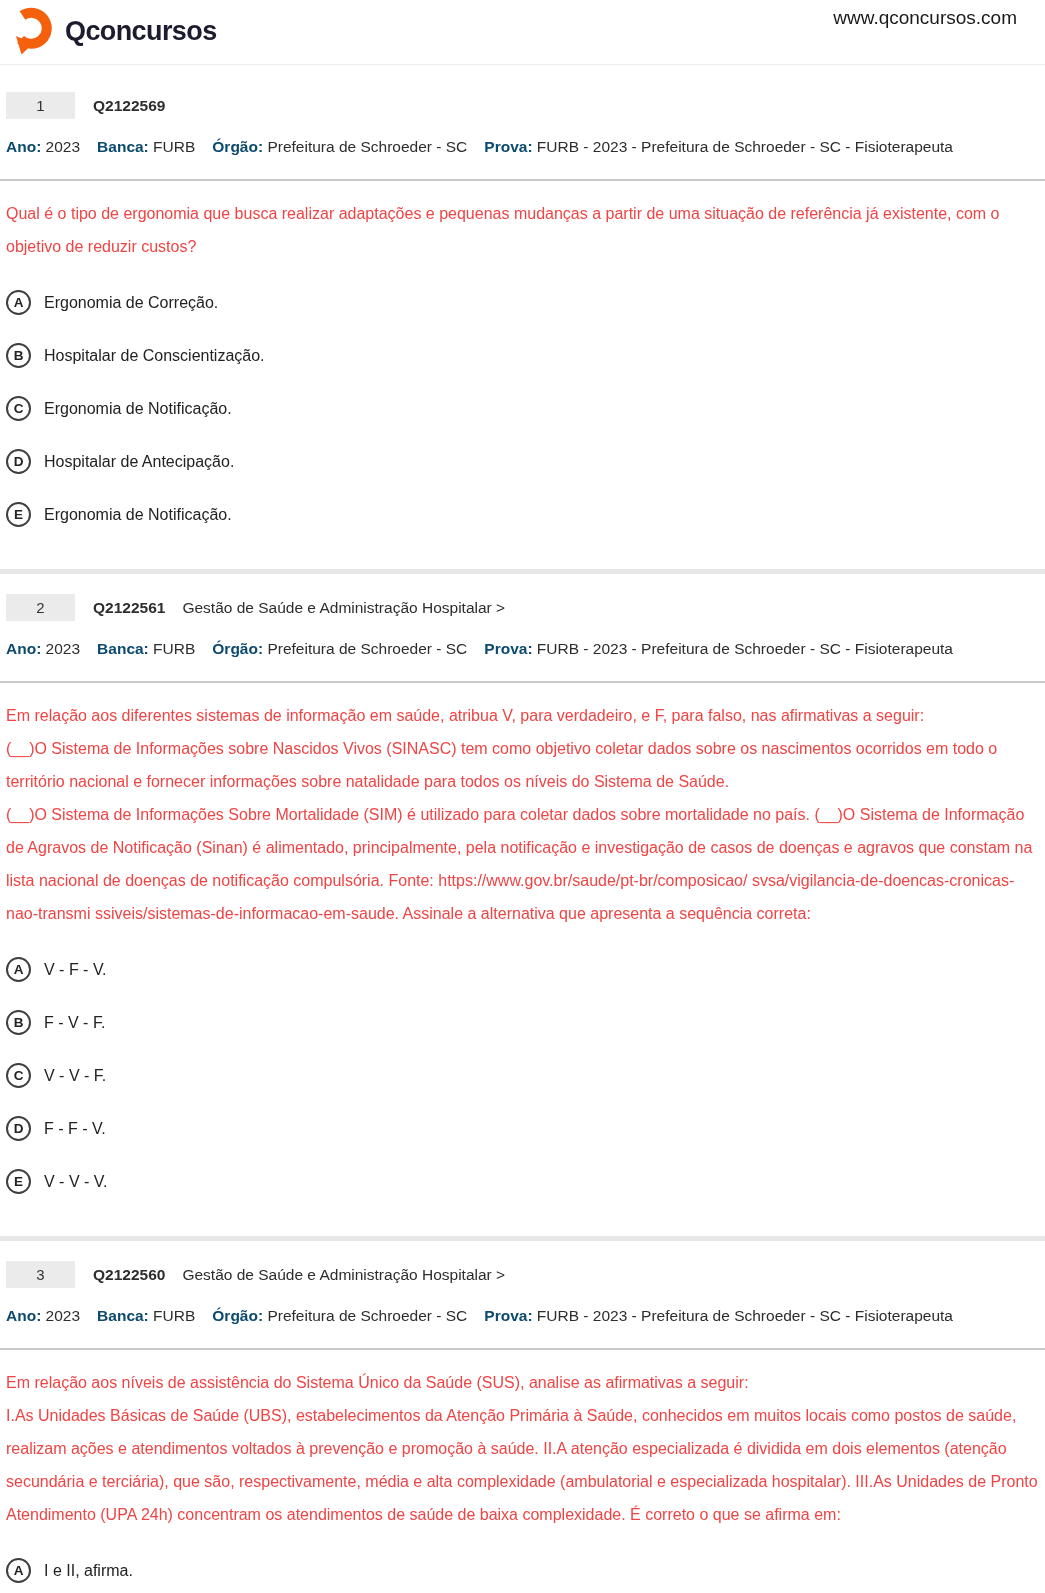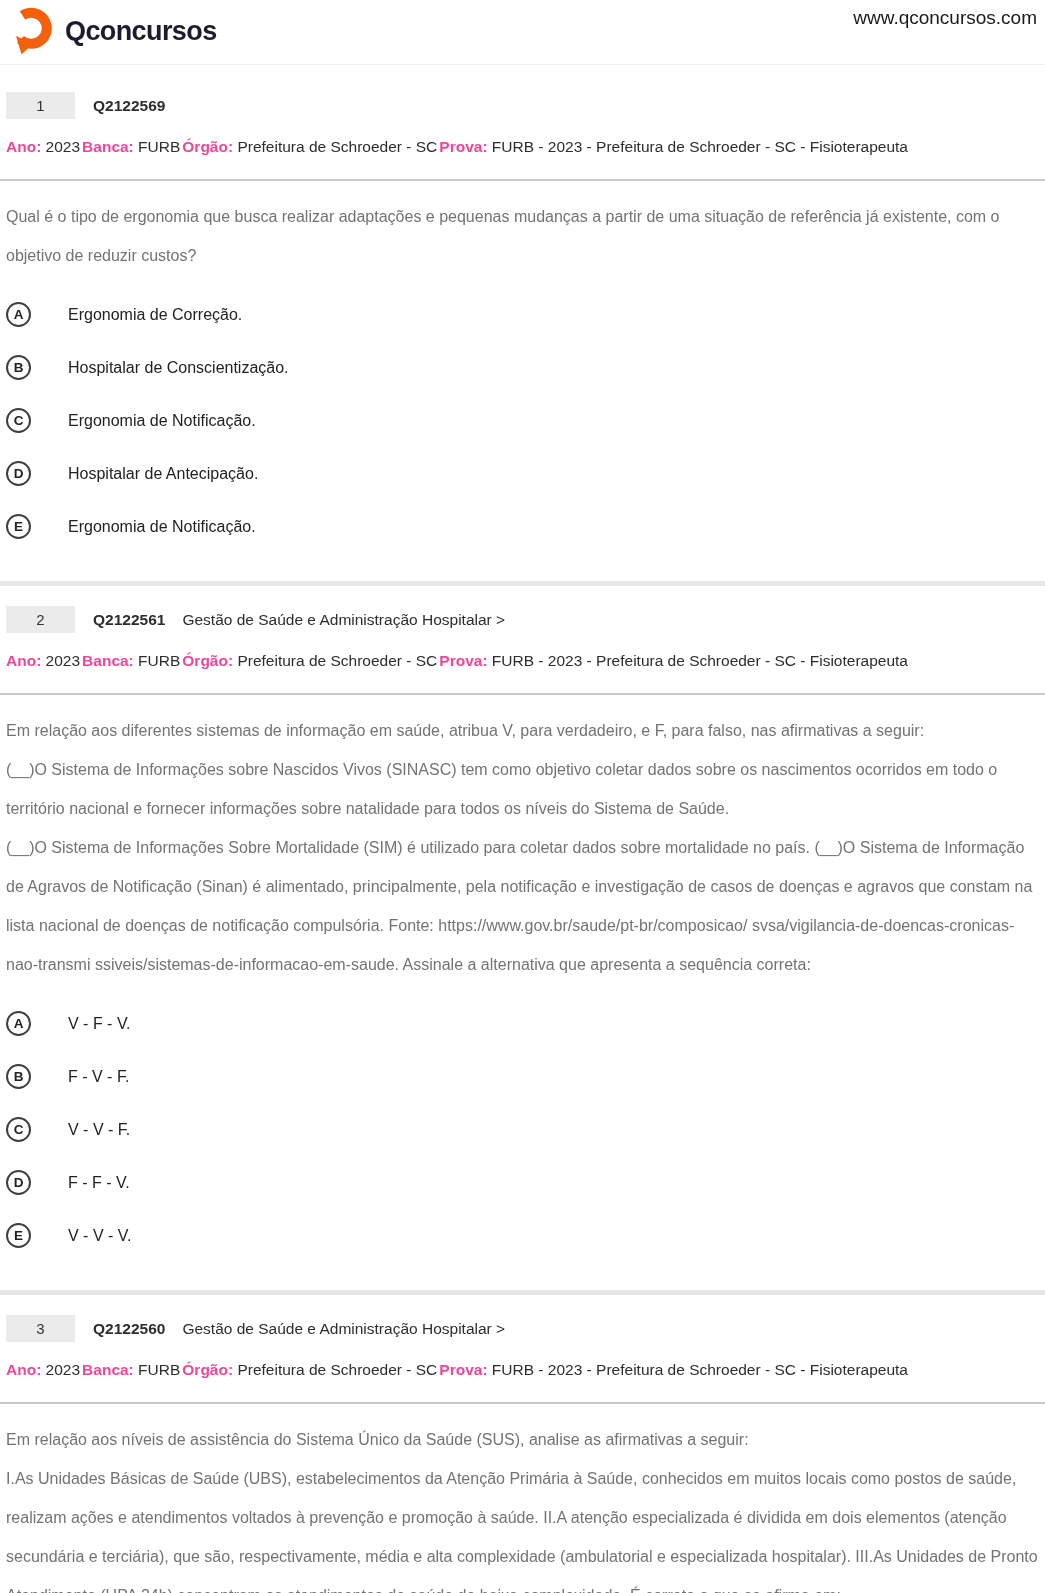--- a/index.html
+++ b/index.html
@@ -3,52 +3,52 @@
 <meta charset="utf-8">
 <style>
   html,body{margin:0;padding:0;}
   body{
     width:1045px;height:1593px;overflow:hidden;background:#ffffff;
     font-family:"Liberation Sans",sans-serif;color:#2d2d2d;
   }
   
   .page-header{
     display:flex;justify-content:space-between;align-items:flex-start;
-    padding:7px 8px 9px 8px;border-bottom:1px solid #ececec;
+    padding:7px 28px 9px 8px;border-bottom:1px solid #ececec;
   }
   .logo{display:flex;align-items:center;gap:11px;}
   .logo svg{display:block;}
   .logo-text{font-size:27px;font-weight:bold;color:#1c1c2e;letter-spacing:-0.6px;}
   .site-url{font-size:19px;color:#1a1a1a;}
   
   .question{padding:0 6px;}
   .q-first{margin-top:27px;}
   .q-sep{height:5px;background:#e7e7e7;margin:42px 0 20px 0;}
   .q-head{display:flex;align-items:center;}
   .q-badge{
     width:69px;height:27px;background:#ebebeb;flex:none;
     display:flex;align-items:center;justify-content:center;
     font-size:15px;color:#333;
   }
   .q-id{margin:0 17px 0 18px;font-size:15.5px;color:#2d2d2d;flex:none;font-weight:bold;}
   .q-breadcrumb{flex:1;font-size:15.5px;line-height:27px;color:#2d2d2d;max-width:845px;}
   .q-meta{margin-top:11px;font-size:15.5px;line-height:34px;color:#2d2d2d;}
-  .q-meta b{color:#ec4899;}
-  .pair + .pair{padding-left:2px;}
+  .q-meta b{color:#0c4a6e;}
+  .pair + .pair{padding-left:17px;}
   .q-divider{border:none;border-top:2px solid #c9c9c9;margin:15px -6px 0 -6px;}
-  .q-statement{margin:16px 0 0 0;font-size:16px;line-height:39px;color:#737373;white-space:pre-line;}
+  .q-statement{margin:16px 0 0 0;font-size:16px;line-height:33px;color:#ef4444;white-space:pre-line;}
   .options{list-style:none;margin:27px 0 0 0;padding:0;}
   .opt{display:flex;align-items:center;margin-bottom:28px;}
   .opt-circle{
     width:25px;height:25px;box-sizing:border-box;flex:none;
     border:2px solid #3f3f3f;border-radius:50%;
     display:flex;align-items:center;justify-content:center;
     font-size:13.5px;font-weight:600;color:#222;
   }
-  .opt-text{margin-left:37px;font-size:16px;color:#222;}
+  .opt-text{margin-left:13px;font-size:16px;color:#222;}
 </style>
 </head>
 <body>
 
 <header class="page-header">
   <div class="logo">
     <span>
       <svg width="46" height="48" viewBox="0 0 46 48">
         <path d="M 14.5 8.5 A 15.5 15.5 0 1 1 12.5 32.5" fill="none" stroke="#f4600c" stroke-width="10" stroke-linecap="butt"></path>
         <path d="M 8 29 L 25 36.5 L 13.5 47.5 Z" fill="#f4600c"></path>

